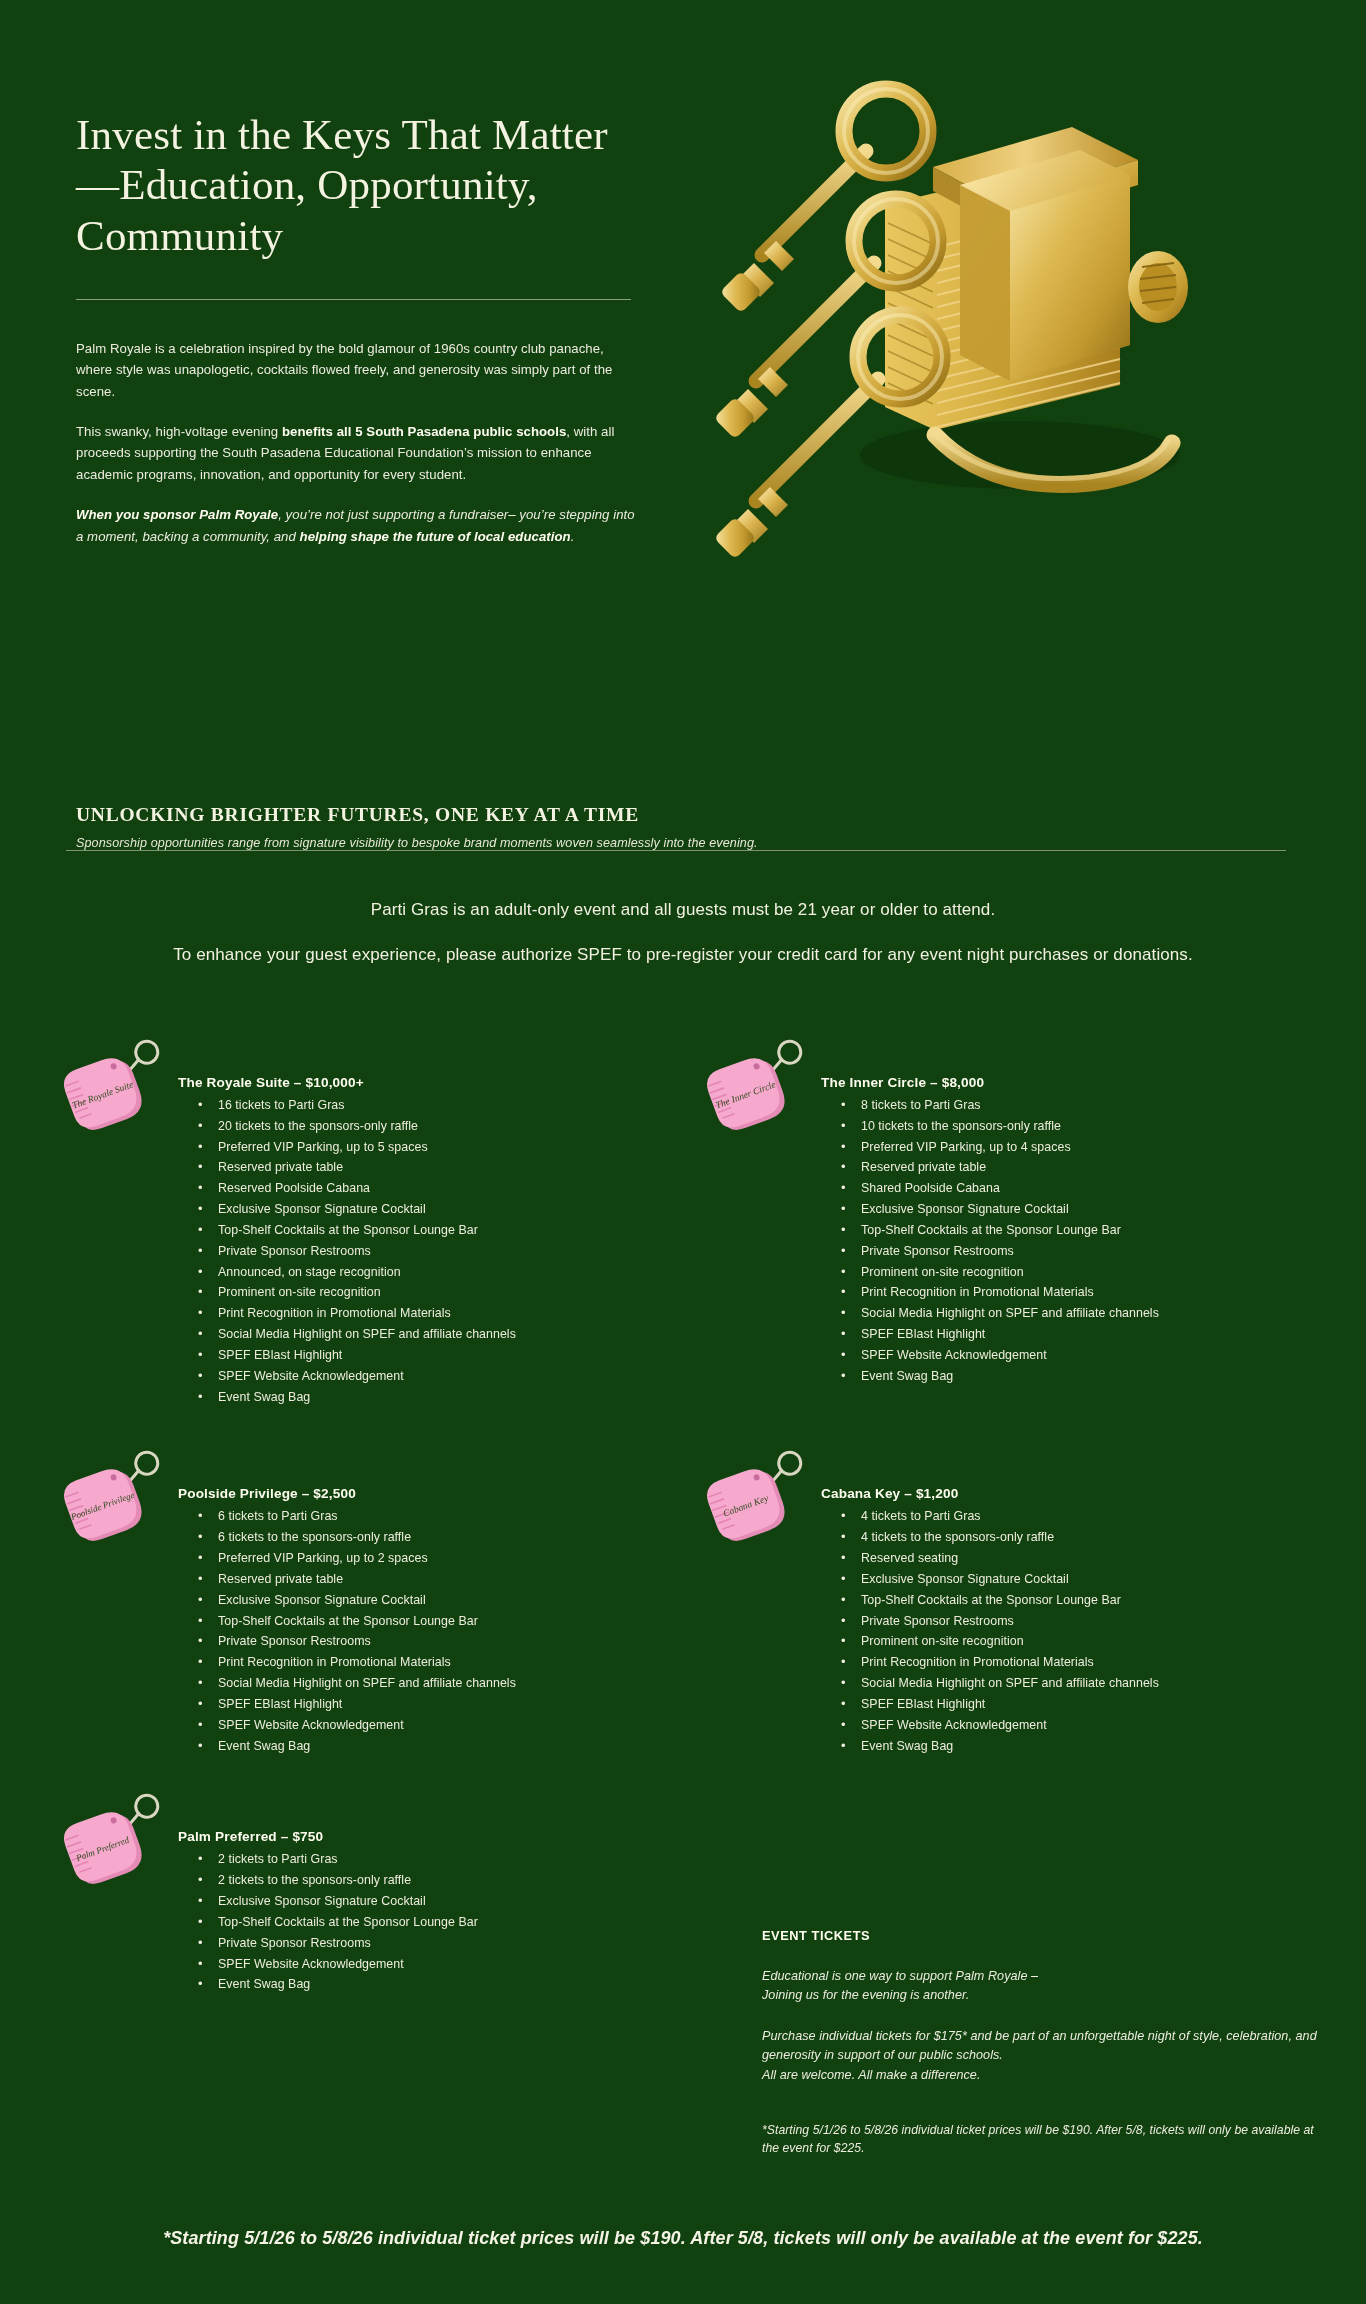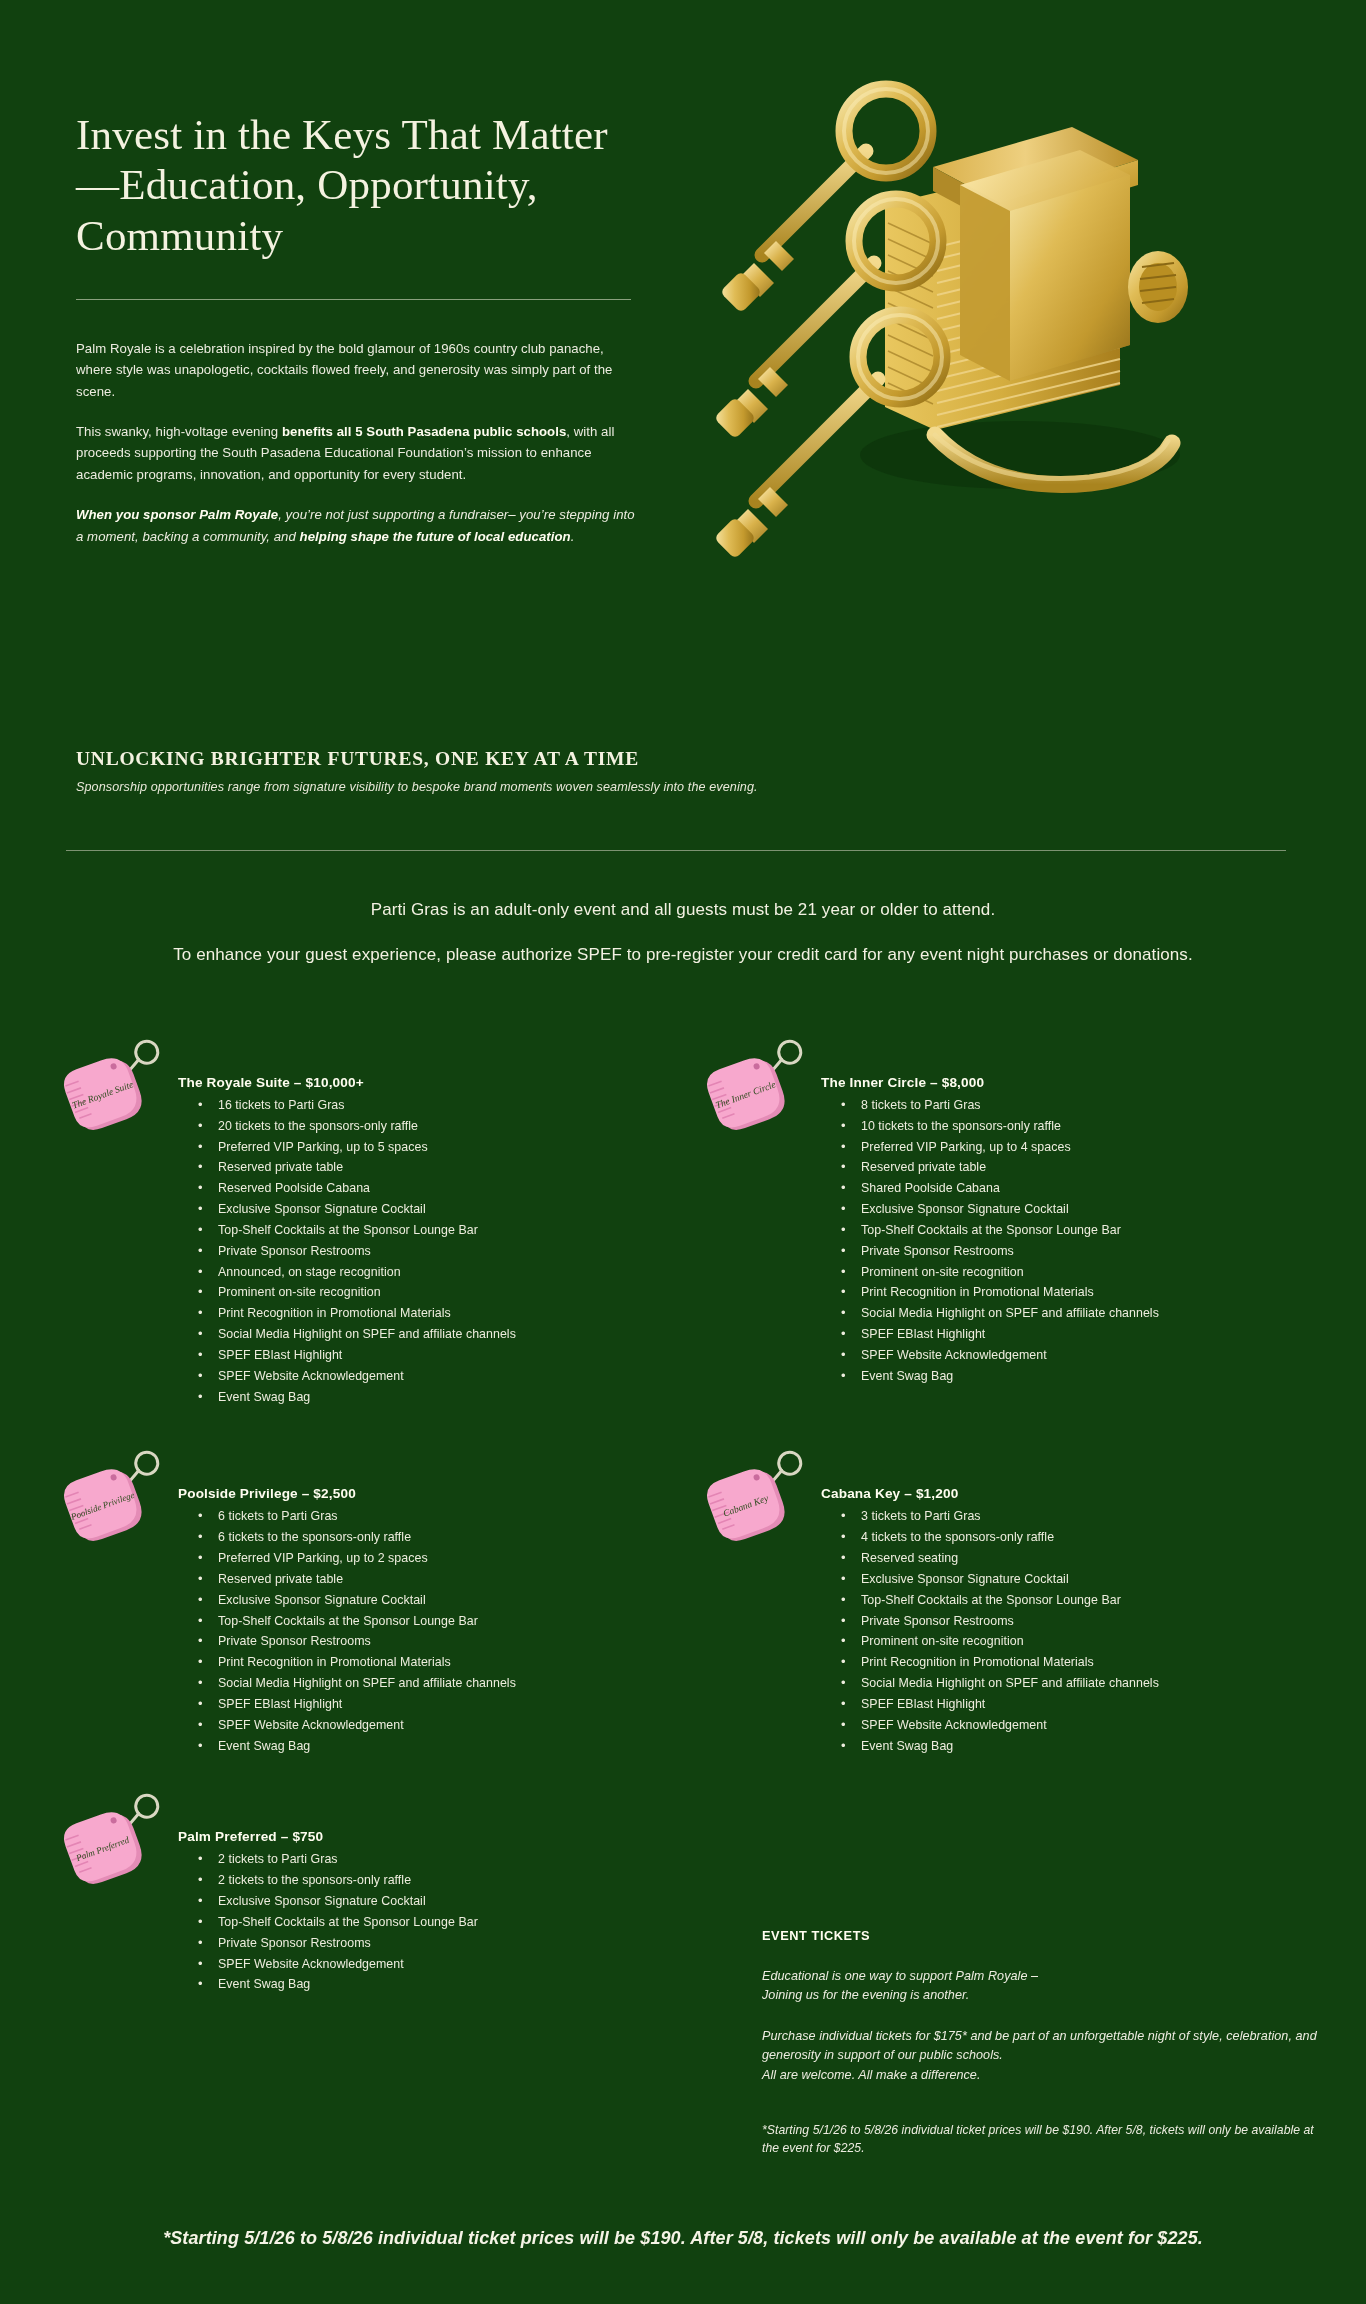--- a/index.html
+++ b/index.html
@@ -67,21 +67,21 @@
     width: 560px;
     height: 540px;
   }
 
   .art-svg { width: 100%; height: 100%; display: block; }
 
   
   .section-head {
     position: absolute;
     left: 76px;
-    top: 748px;
+    top: 804px;
     width: 1220px;
   }
   .section-head h2 {
     font-family: "Liberation Serif", serif;
     font-size: 19.5px;
     font-weight: 700;
     letter-spacing: 0.75px;
     color: #f4f2e0;
   }
   .section-sub {
@@ -560,21 +560,21 @@
                 </g>
                 <circle cx="68" cy="28" r="3" fill="#c96c9d"></circle>
                 <text x="48" y="54" font-family="Liberation Serif, serif" font-size="9.5" font-style="italic" fill="#2c4a1c" text-anchor="middle">Cabana Key</text>
               </g>
             </svg>
           </div>
         </div>
         <div class="tier-body">
           <div class="tier-title">Cabana Key – $1,200</div>
           <ul class="tier-list">
-            <li>3 tickets to Parti Gras</li>
+            <li>4 tickets to Parti Gras</li>
             <li>4 tickets to the sponsors-only raffle</li>
             <li>Reserved seating</li>
             <li>Exclusive Sponsor Signature Cocktail</li>
             <li>Top-Shelf Cocktails at the Sponsor Lounge Bar</li>
             <li>Private Sponsor Restrooms</li>
             <li>Prominent on-site recognition</li>
             <li>Print Recognition in Promotional Materials</li>
             <li>Social Media Highlight on SPEF and affiliate channels</li>
             <li>SPEF EBlast Highlight</li>
             <li>SPEF Website Acknowledgement</li>

